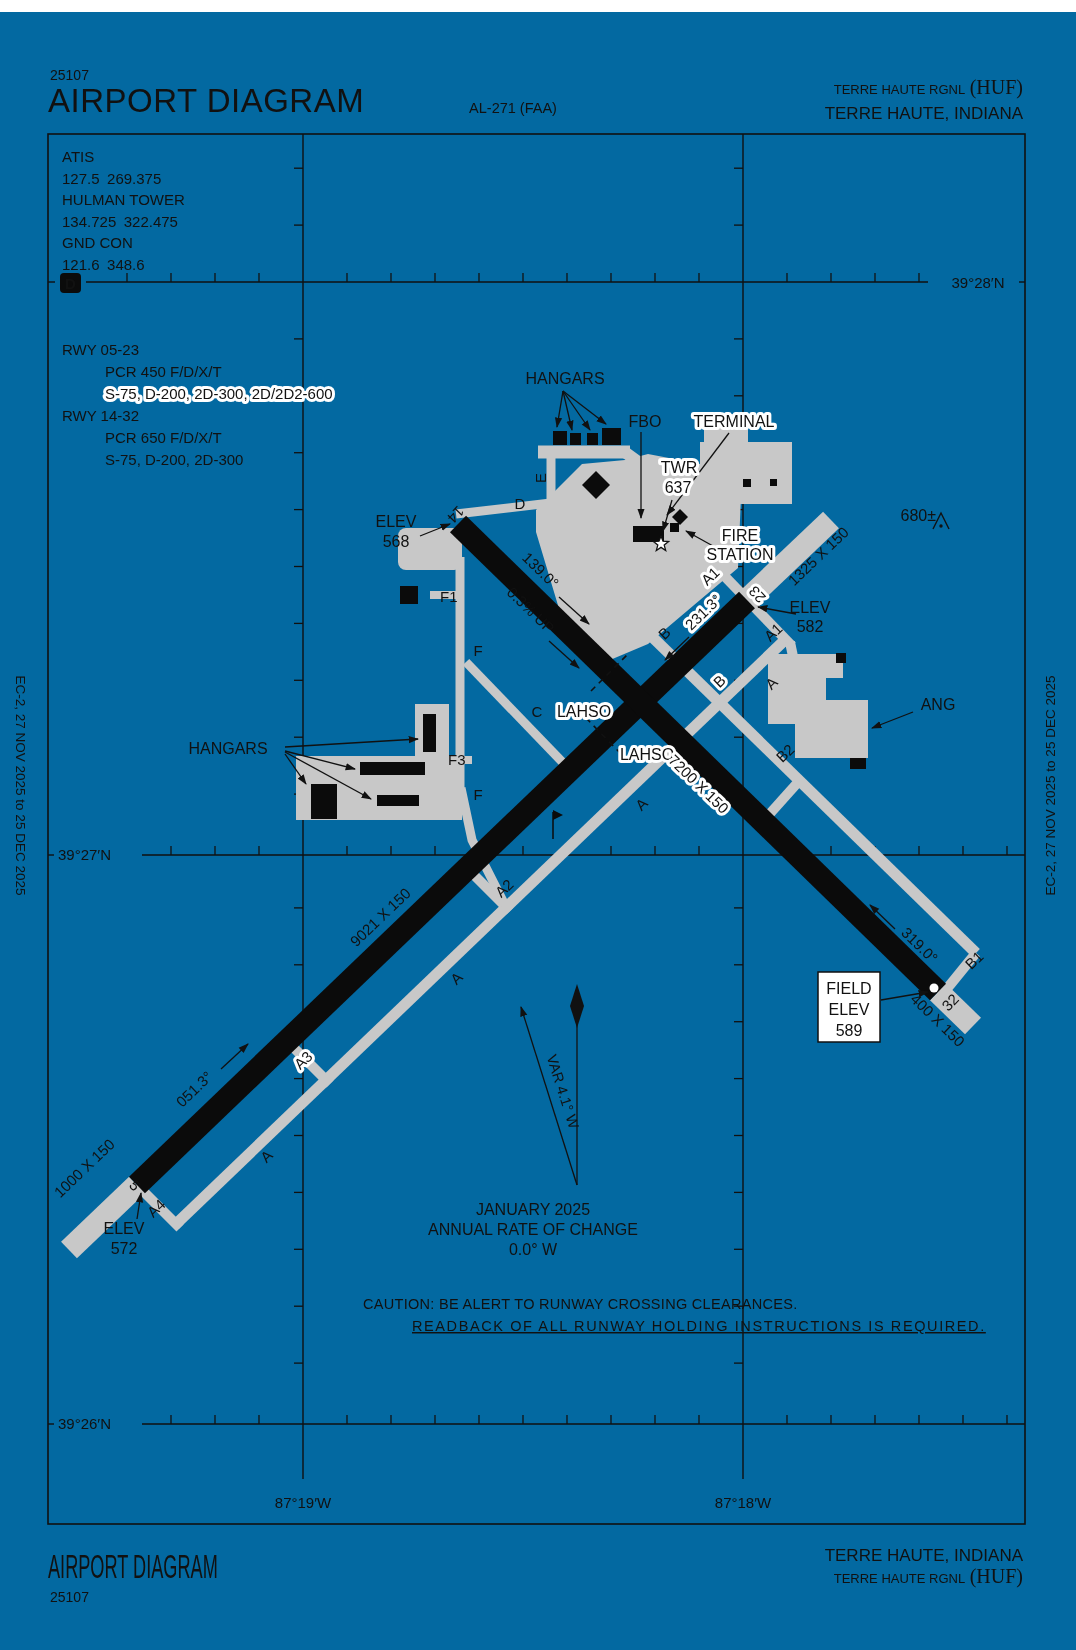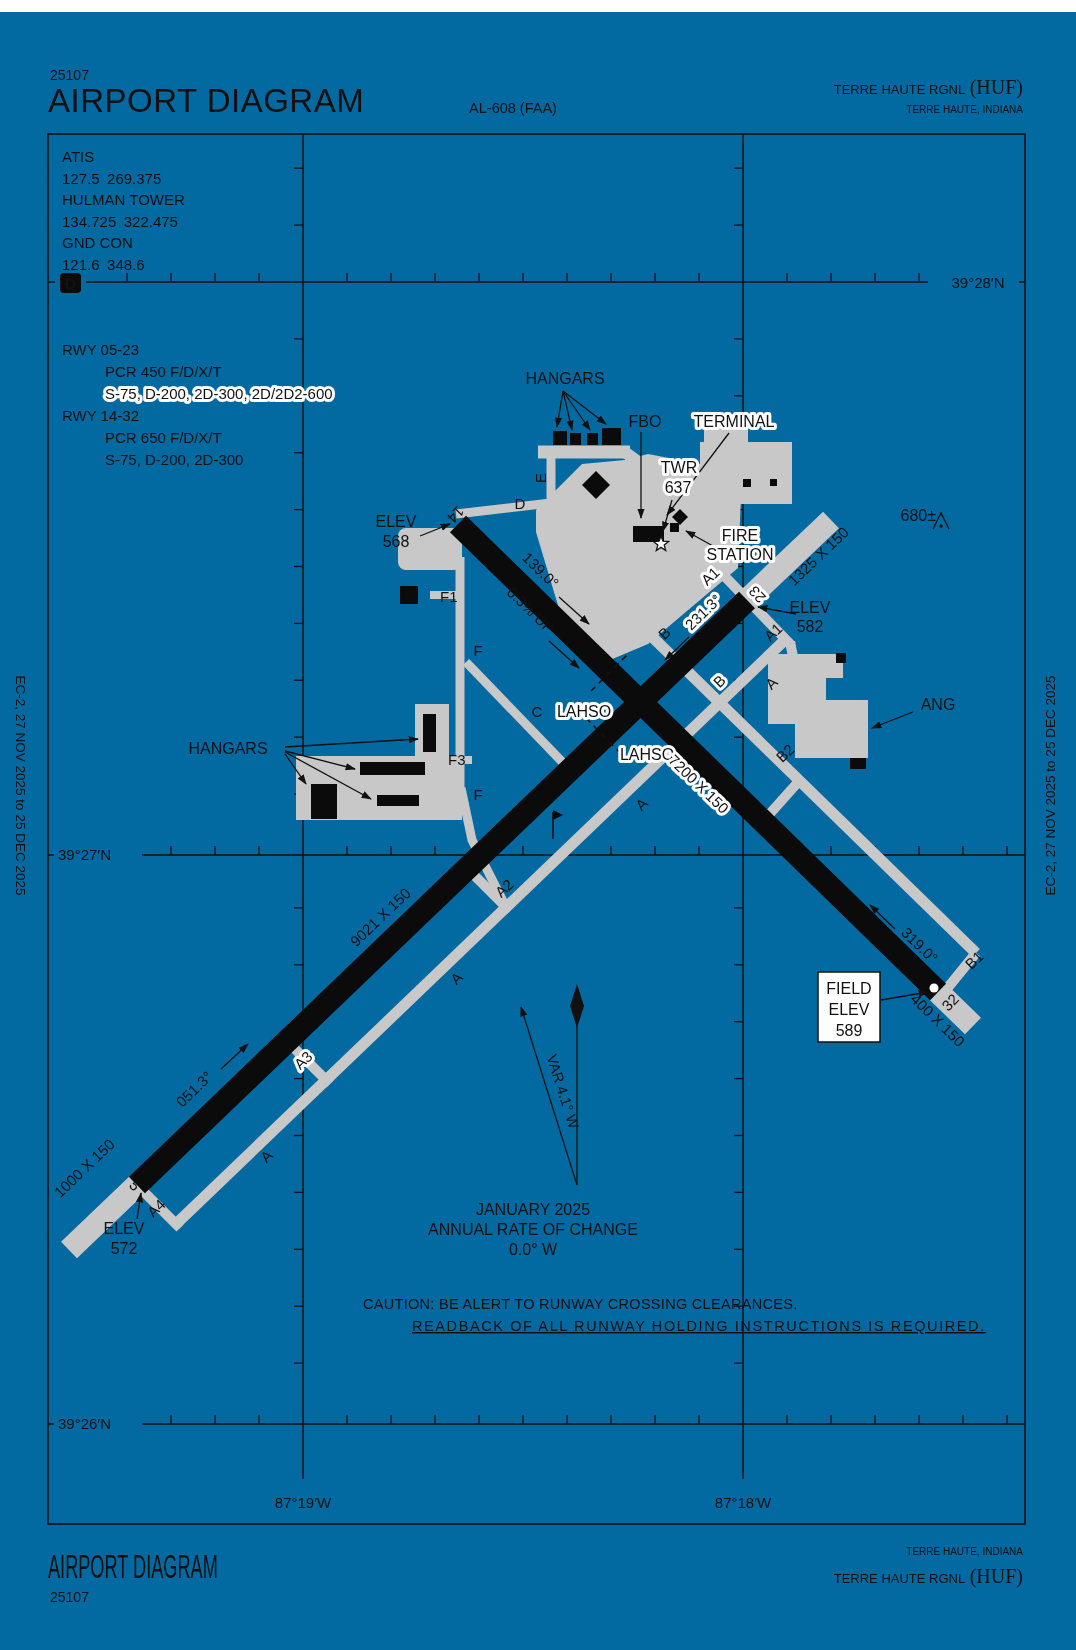--- a/index.html
+++ b/index.html
@@ -4,21 +4,21 @@
 <style>
   html,body{margin:0;padding:0;background:#ffffff;}
   #page{position:relative;width:1076px;height:1650px;background:#0369a1;overflow:hidden;
         font-family:"Liberation Sans",sans-serif;color:#111;margin-top:12px;}
   .abs{position:absolute;}
   .hdr-num{font-size:14px;}
   .hdr-title{font-size:33px;letter-spacing:.5px;}
   .hdr-al{font-size:14.5px;}
   .apt-name{font-size:13px;}
   .apt-code{font-family:Liberation Serif, serif;font-size:20px;}
-  .apt-city{font-size:10px;}
+  .apt-city{font-size:17px;}
   .ftr-title{font-size:33px;transform:scaleX(.55);transform-origin:left bottom;white-space:nowrap;}
   .margin-txt{font-size:13.5px;white-space:nowrap;width:336px;text-align:center;}
   svg text{font-family:"Liberation Sans",sans-serif;fill:#111;}
   .t15{font-size:15px;}
   .t16{font-size:16px;}
   .t14{font-size:14.5px;}
   .halo{paint-order:stroke;stroke:#fff;stroke-width:6px;stroke-linejoin:round;}
   .caut2{text-decoration:underline;letter-spacing:1.6px;}
   .caut1{letter-spacing:.3px;}
   .gridln{stroke:#111;stroke-width:1.4;}
@@ -30,21 +30,21 @@
   .thin{stroke:#111;stroke-width:1.3;fill:none;}
   .dash{stroke:#111;stroke-width:1.6;stroke-dasharray:6 5;fill:none;}
 </style>
 </head>
 <body>
 
 <div id="page">
 
   <div class="abs hdr-num" style="left:50px;top:55px;">25107</div>
   <div class="abs hdr-title" style="left:48px;top:70px;">AIRPORT DIAGRAM</div>
-  <div class="abs hdr-al" style="left:513px;top:88px;transform:translateX(-50%);">AL-608 (FAA)</div>
+  <div class="abs hdr-al" style="left:513px;top:88px;transform:translateX(-50%);">AL-271 (FAA)</div>
   <div class="abs" style="right:53px;top:64px;text-align:right;white-space:nowrap;">
     <span class="apt-name">TERRE HAUTE RGNL</span>
     <span class="apt-code">(HUF)</span>
   </div>
   <div class="abs apt-city" style="right:53px;top:92px;">TERRE HAUTE, INDIANA</div>
 
   <div class="abs margin-txt" style="left:-148px;top:766px;transform:rotate(90deg);">EC-2,  27 NOV 2025  to  25 DEC 2025</div>
   <div class="abs margin-txt" style="left:882px;top:766px;transform:rotate(-90deg);">EC-2,  27 NOV 2025  to  25 DEC 2025</div>
 
   <svg class="abs" style="left:0;top:0;" width="1076" height="1650" viewBox="0 0 1076 1650">

